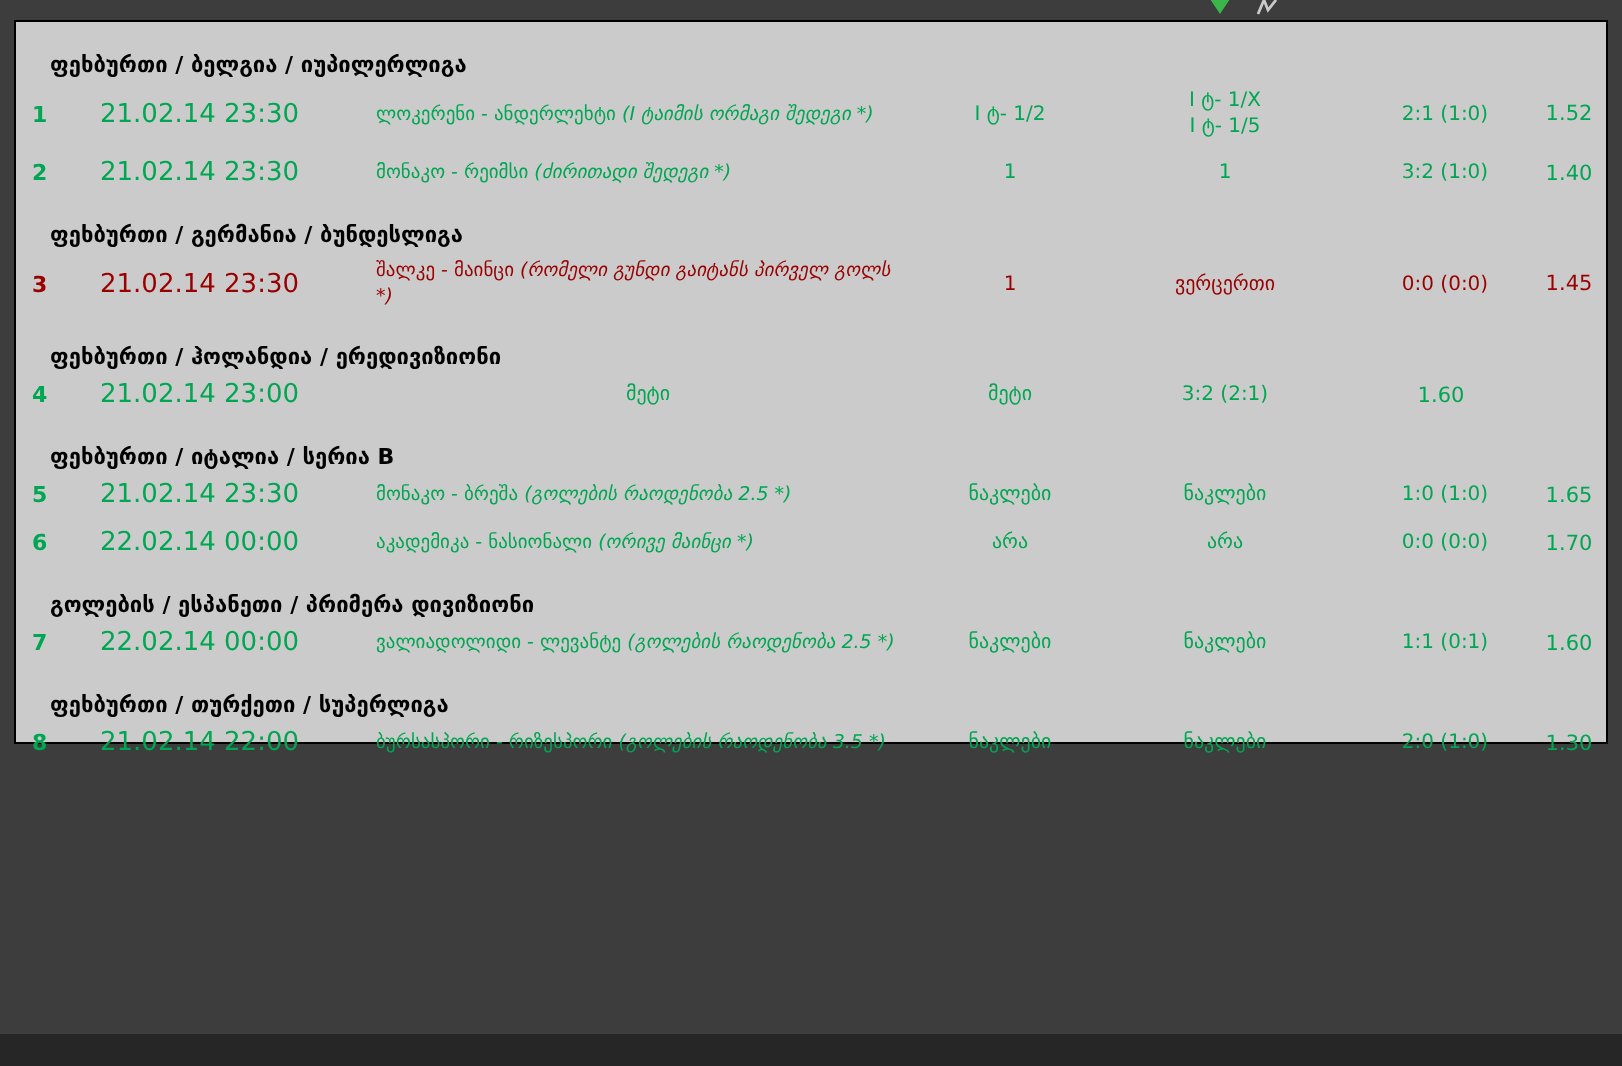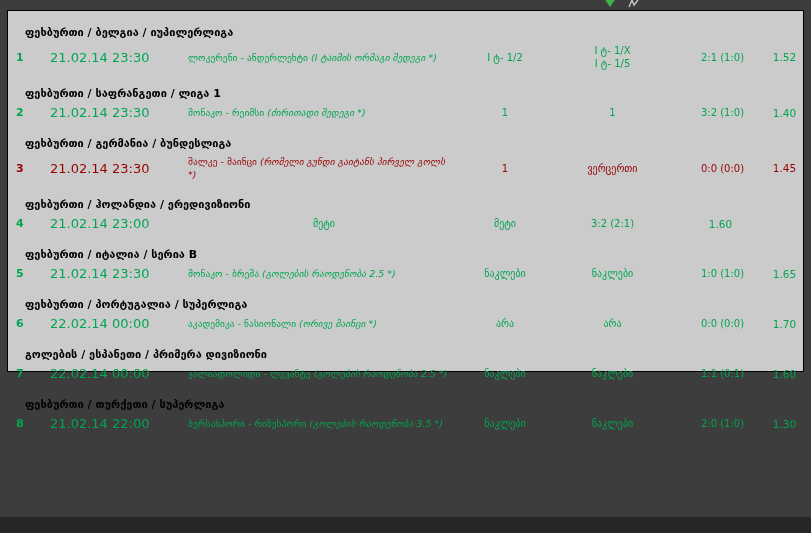--- a/index.html
+++ b/index.html
@@ -95,21 +95,20 @@
         <div class="ticket"><span>ლოკერენი - ანდერლეხტი </span><span class="bet">(I ტაიმის ორმაგი შედეგი *)</span></div>
         <div class="type">I ტ- 1/2</div>
         <div class="result">I ტ- 1/X
 I ტ- 1/5</div>
         <div class="score">2:1 (1:0)</div>
         <div class="coef">1.52</div>
       </div>
     </div>
 
     <div class="group">
-      <div class="cat">ფეხბურთი / საფრანგეთი / ლიგა 1</div>
       <div class="grid row won">
         <div class="no">2</div>
         <div class="date">21.02.14 23:30</div>
         <div class="ticket"><span>მონაკო - რეიმსი </span><span class="bet">(ძირითადი შედეგი *)</span></div>
         <div class="type">1</div>
         <div class="result">1</div>
         <div class="score">3:2 (1:0)</div>
         <div class="coef">1.40</div>
       </div>
     </div>
@@ -146,21 +145,20 @@
         <div class="date">21.02.14 23:30</div>
         <div class="ticket"><span>მონაკო - ბრეშა </span><span class="bet">(გოლების რაოდენობა 2.5 *)</span></div>
         <div class="type">ნაკლები</div>
         <div class="result">ნაკლები</div>
         <div class="score">1:0 (1:0)</div>
         <div class="coef">1.65</div>
       </div>
     </div>
 
     <div class="group">
-      <div class="cat">ფეხბურთი / პორტუგალია / სუპერლიგა</div>
       <div class="grid row won">
         <div class="no">6</div>
         <div class="date">22.02.14 00:00</div>
         <div class="ticket"><span>აკადემიკა - ნასიონალი </span><span class="bet">(ორივე მაინცი *)</span></div>
         <div class="type">არა</div>
         <div class="result">არა</div>
         <div class="score">0:0 (0:0)</div>
         <div class="coef">1.70</div>
       </div>
     </div>

